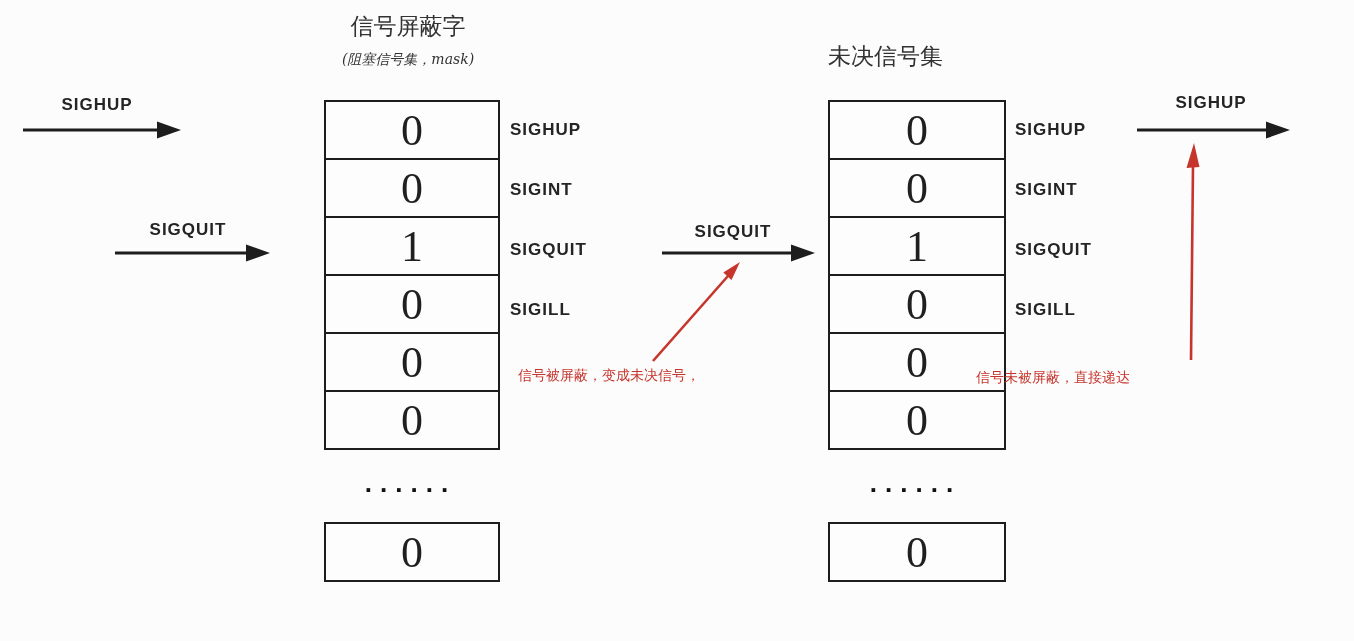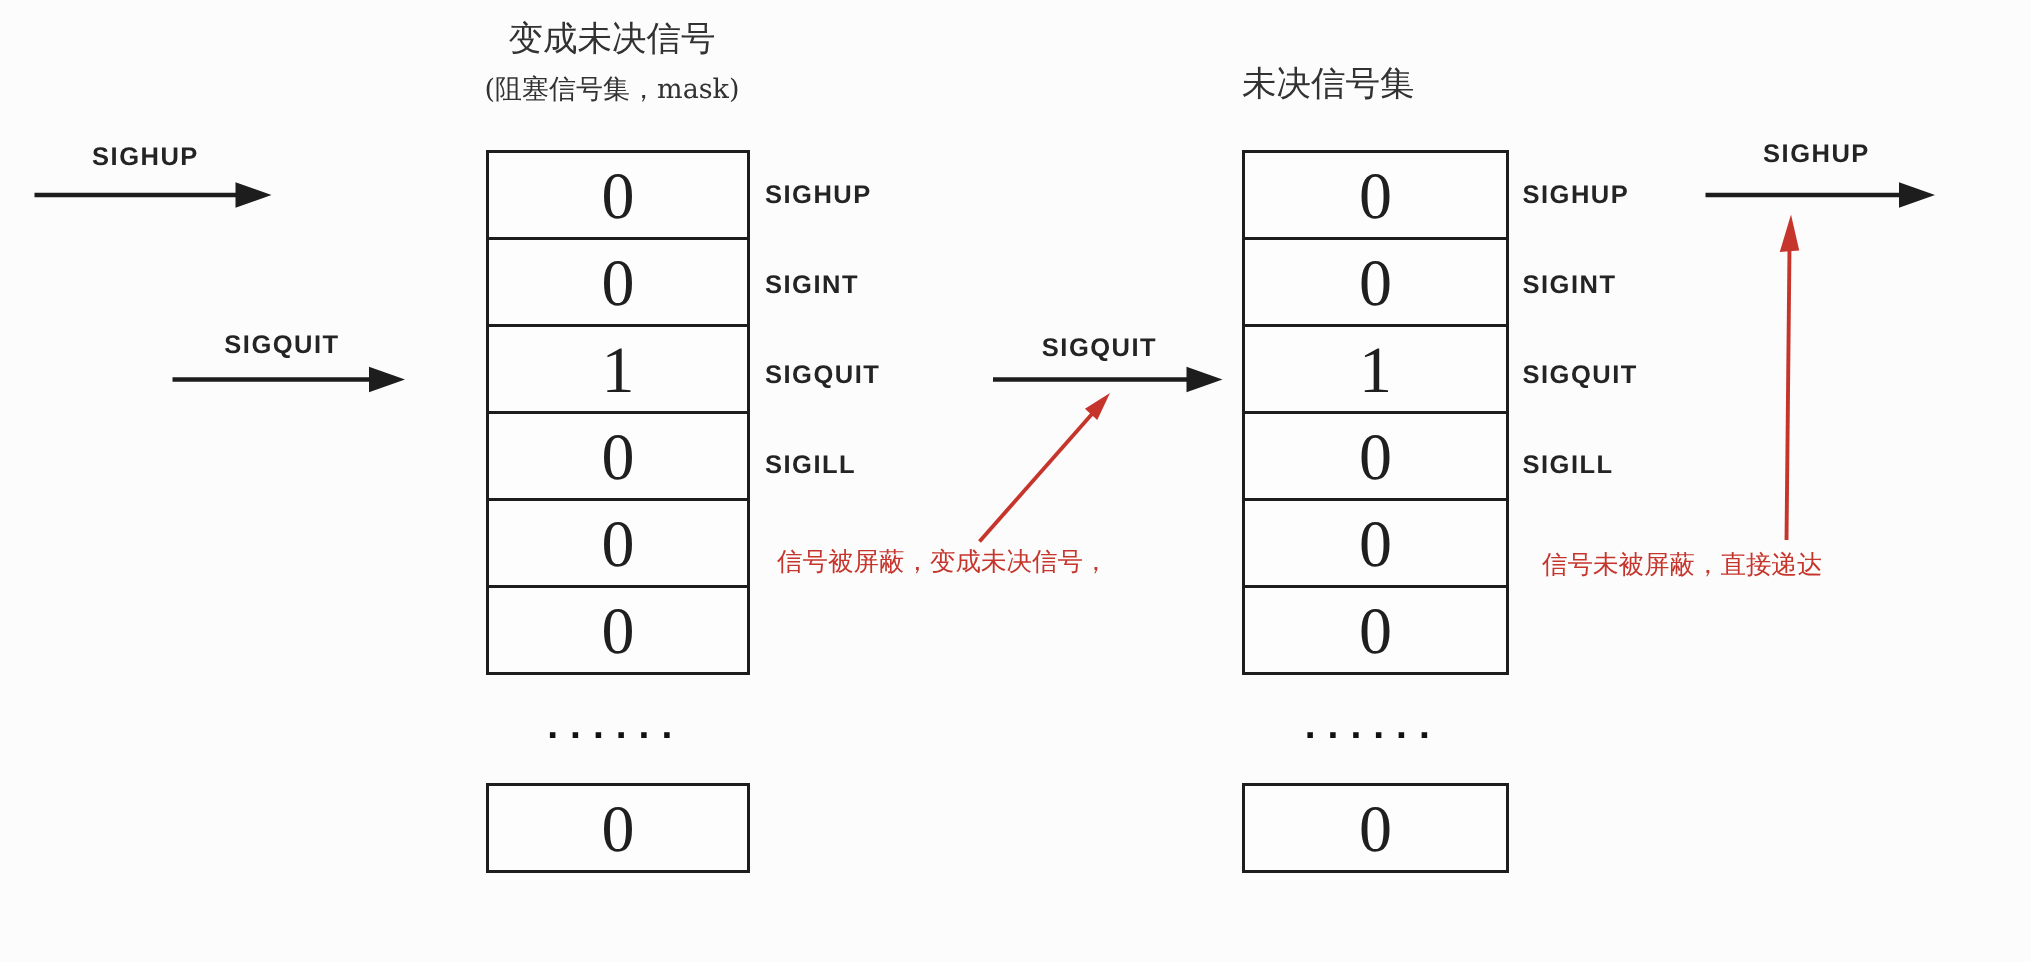--- a/index.html
+++ b/index.html
@@ -11,21 +11,21 @@
   .overlay line{stroke:#1d1d1d;stroke-width:3;}
   .overlay polygon{fill:#1d1d1d;}
   .overlay g.red line{stroke:#c6352c;stroke-width:2.6;}
   .overlay g.red polygon{fill:#c6352c;}
 
   .title{
     position:absolute;text-align:center;color:#323232;
     font-family:"DejaVu Serif","Liberation Serif",serif;
     font-size:23px;line-height:33px;white-space:nowrap;
   }
-  .title .t2{font-size:18px;}
+  .title .t2{font-size:14px;font-style:italic;}
 
   .arrow-label{
     position:absolute;text-align:center;color:#242424;
     font-size:17px;font-weight:600;letter-spacing:1px;white-space:nowrap;
   }
 
   .bit-table{position:absolute;}
   .bit-cell{
     box-sizing:border-box;height:60px;border:2px solid #1d1d1d;margin-top:-2px;
     display:flex;align-items:center;justify-content:center;
@@ -41,21 +41,21 @@
   }
   .sig-label{
     position:absolute;transform:translateY(-50%);color:#242424;
     font-size:17px;font-weight:600;letter-spacing:1px;white-space:nowrap;
   }
   .dots{
     position:absolute;text-align:center;font-size:26px;line-height:26px;
     font-weight:bold;letter-spacing:8px;color:#111;white-space:nowrap;
   }
   .note{
-    position:absolute;color:#c6352c;font-size:17px;line-height:30px;
+    position:absolute;color:#c6352c;font-size:14px;line-height:30px;
     font-family:"DejaVu Serif","Liberation Serif",serif;white-space:nowrap;
   }
 </style>
 </head>
 <body>
 
 <div class="stage">
 
   <svg class="overlay" width="1354" height="641" viewBox="0 0 1354 641">
     <g>
@@ -78,21 +78,21 @@
       <line x1="653" y1="361" x2="728" y2="276"></line>
       <polygon points="740,262 731.5,280 723.3,272.5"></polygon>
     </g>
     <g class="red">
       <line x1="1191" y1="360" x2="1193" y2="165"></line>
       <polygon points="1194,143 1186.5,168 1199.5,167"></polygon>
     </g>
   </svg>
 
   <div class="title" style="left:283px;top:10px;width:250px;">
-    <div class="t1">变成未决信号</div>
+    <div class="t1">信号屏蔽字</div>
     <div class="t2">(阻塞信号集，mask)</div>
   </div>
   <div class="title" style="left:768px;top:40px;width:235px;">未决信号集</div>
 
   <div class="arrow-label" style="left:47px;top:95px;width:100px;">SIGHUP</div>
   <div class="arrow-label" style="left:133px;top:220px;width:110px;">SIGQUIT</div>
   <div class="arrow-label" style="left:678px;top:222px;width:110px;">SIGQUIT</div>
   <div class="arrow-label" style="left:1161px;top:93px;width:100px;">SIGHUP</div>
 
   <div class="bit-table" style="left:324px;top:100px;width:176px;">
@@ -121,15 +121,15 @@
   <div class="sig-label" style="left:1015px;top:130px;">SIGHUP</div>
   <div class="sig-label" style="left:1015px;top:190px;">SIGINT</div>
   <div class="sig-label" style="left:1015px;top:250px;">SIGQUIT</div>
   <div class="sig-label" style="left:1015px;top:310px;">SIGILL</div>
   <div class="dots" style="left:858px;top:470px;width:115px;">......</div>
   <div class="tail-cell" style="left:828px;top:522px;width:178px;">0</div>
 
   <div class="note" style="left:518px;top:360px;">
     <div>信号被屏蔽，变成未决信号，</div>
   </div>
-  <div class="note" style="left:1028px;top:362px;">信号未被屏蔽，直接递达</div>
+  <div class="note" style="left:976px;top:362px;">信号未被屏蔽，直接递达</div>
 
 </div>
 
 </body></html>

